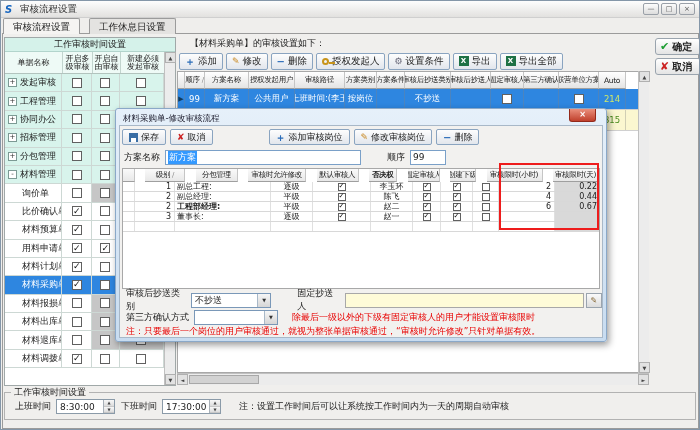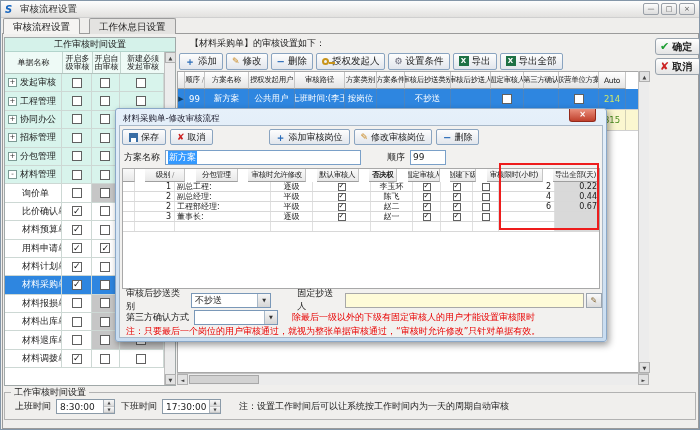--- a/index.html
+++ b/index.html
@@ -555,21 +555,21 @@
         <div id="dg-head">
             <div class="dg-hcell" style="width: 12px;"></div>
             <div class="dg-hcell" style="width: 40px;">级别<span class="sort-mark">∕</span></div>
             <div class="dg-hcell" style="width: 42px;">分包管理</div>
             <div class="dg-hcell" style="width: 58px;">审核时允许修改</div>
             <div class="dg-hcell" style="width: 42px;">默认审核人</div>
             <div class="dg-hcell" style="width: 28px; font-weight: bold;">否决权</div>
             <div class="dg-hcell" style="width: 32px;">固定审核人</div>
             <div class="dg-hcell" style="width: 26px;">创建下级</div>
             <div class="dg-hcell" style="width: 56px;">审核限时(小时)</div>
-            <div class="dg-hcell" style="width: 46px;">导出全部(天)</div>
+            <div class="dg-hcell" style="width: 46px;">审核限时(天)</div>
           </div>
         <div id="dg-rows">
             <div class="dg-row">
               <div class="dg-cell " style="width: 12px;"></div>
               <div class="dg-cell rt" style="width: 40px;">1</div>
               <div class="dg-cell lt" style="width: 96px;">副总工程:</div>
               <div class="dg-cell " style="width: 42px;">逐级</div>
               <div class="dg-cell " style="width: 58px;">
                 <span class="cb sm">✓</span>
               </div>
@@ -603,21 +603,21 @@
               </div>
               <div class="dg-cell " style="width: 26px;">
                 <span class="cb sm"></span>
               </div>
               <div class="dg-cell rt" style="width: 56px;">4</div>
               <div class="dg-cell rt graybg" style="width: 46px;">0.44</div>
             </div>
             <div class="dg-row">
               <div class="dg-cell " style="width: 12px;"></div>
               <div class="dg-cell rt" style="width: 40px;">2</div>
-              <div class="dg-cell lt" style="width: 96px;">工程部经理:</div>
+              <div class="dg-cell lt" style="width: 96px; font-weight: bold;">工程部经理:</div>
               <div class="dg-cell " style="width: 42px;">平级</div>
               <div class="dg-cell " style="width: 58px;">
                 <span class="cb sm">✓</span>
               </div>
               <div class="dg-cell " style="width: 42px;">赵二</div>
               <div class="dg-cell " style="width: 28px;">
                 <span class="cb sm">✓</span>
               </div>
               <div class="dg-cell " style="width: 32px;">
                 <span class="cb sm">✓</span>

